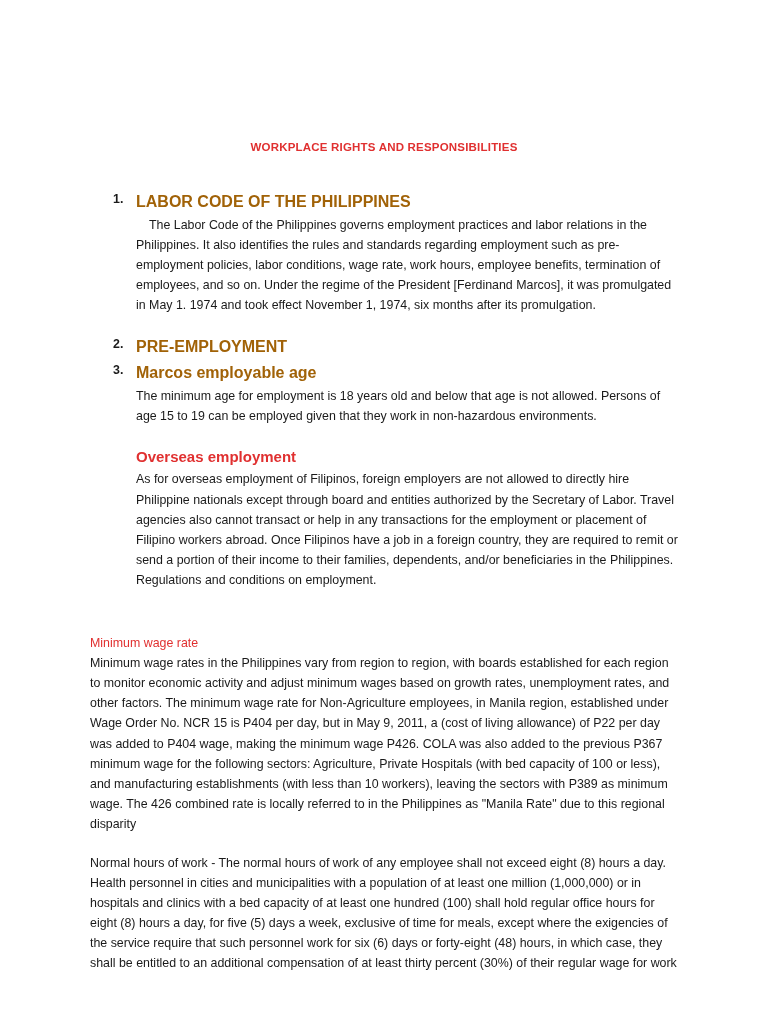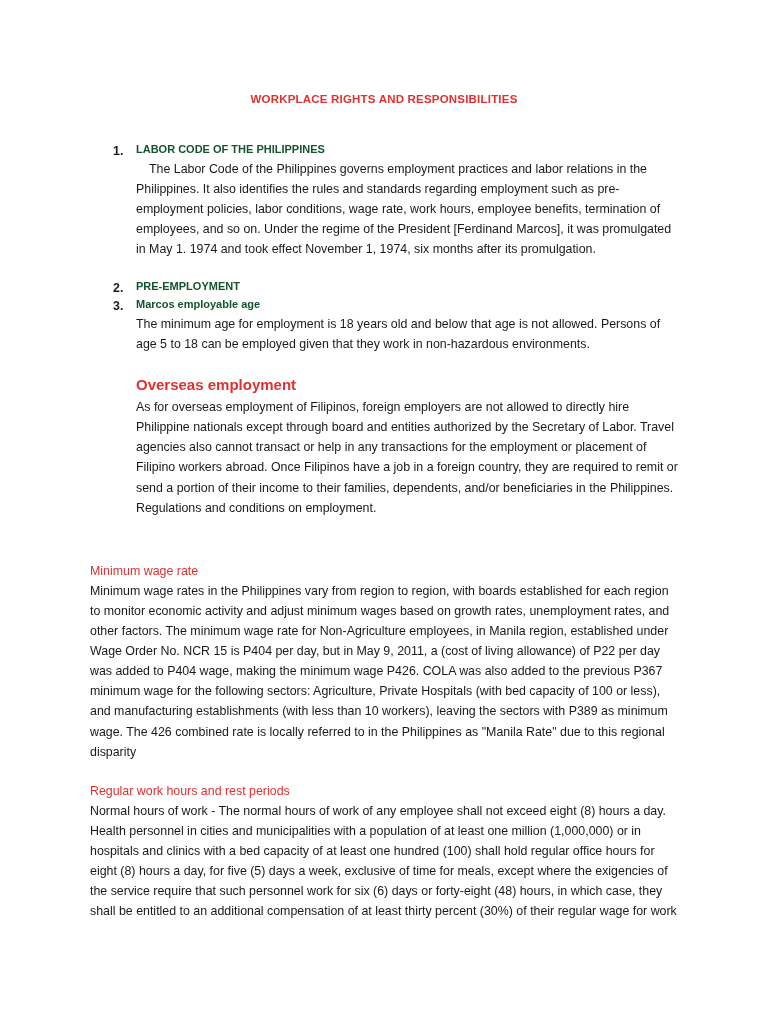--- a/index.html
+++ b/index.html
@@ -12,20 +12,21 @@
     background: #ffffff;
     font-family: "Liberation Sans", sans-serif;
     overflow: hidden;
   }
   .page {
     position: relative;
     width: 768px;
     height: 933px;
     background: #ffffff;
     box-sizing: border-box;
+    margin-top: 48px;
   }
   .doc-title {
     text-align: center;
     color: #e03030;
     font-weight: bold;
     font-size: 11.5px;
     letter-spacing: 0.2px;
     margin: 0;
     padding-top: 93px;
     line-height: 1.2;
@@ -49,22 +50,22 @@
     position: absolute;
     left: 23px;
     top: 0;
     font-weight: bold;
     font-size: 12.4px;
     color: #1a1a1a;
     line-height: 1.62;
   }
   .num-label {
     font-weight: bold;
-    font-size: 11px;
-    color: #14532d;
+    font-size: 16px;
+    color: #a16207;
     line-height: 1.62;
     display: block;
   }
   .body-text {
     font-weight: normal;
     font-size: 12.4px;
     color: #1a1a1a;
     line-height: 1.62;
     margin: 0;
     text-align: left;
@@ -123,41 +124,40 @@
 
       <li class="num-item">
         <span class="num-marker">2.</span>
         <span class="num-label">PRE-EMPLOYMENT</span>
       </li>
 
       <li class="num-item">
         <span class="num-marker">3.</span>
         <span class="num-label">Marcos employable age</span>
       </li>
-      <p class="body-text item-body">The minimum age for employment is 18 years old and below that age is not allowed. Persons of age 5 to 18 can be employed given that they work in non-hazardous environments.</p>
+      <p class="body-text item-body">The minimum age for employment is 18 years old and below that age is not allowed. Persons of age 15 to 19 can be employed given that they work in non-hazardous environments.</p>
 
     </ol>
 
     <div class="gap-md"></div>
 
     <div class="sub-block">
       <h2 class="sub-heading">Overseas employment</h2>
       <p class="body-text">As for overseas employment of Filipinos, foreign employers are not allowed to directly hire Philippine nationals except through board and entities authorized by the Secretary of Labor. Travel agencies also cannot transact or help in any transactions for the employment or placement of Filipino workers abroad. Once Filipinos have a job in a foreign country, they are required to remit or send a portion of their income to their families, dependents, and/or beneficiaries in the Philippines. Regulations and conditions on employment.</p>
     </div>
 
     <div class="gap-xl"></div>
 
     <div>
       <h2 class="section-heading">Minimum wage rate</h2>
       <p class="body-text">Minimum wage rates in the Philippines vary from region to region, with boards established for each region to monitor economic activity and adjust minimum wages based on  growth rates, unemployment rates,  and other factors.  The minimum wage rate for Non-Agriculture employees, in Manila region, established under Wage Order No. NCR 15 is P404 per day, but in May 9, 2011, a (cost of living allowance) of P22 per day was added to P404 wage, making the minimum wage P426. COLA was also added to the previous P367 minimum wage for the following sectors: Agriculture, Private Hospitals (with bed capacity of 100 or less), and manufacturing establishments (with less than 10 workers), leaving the sectors with P389 as minimum wage. The 426 combined rate is locally referred to in the Philippines as "Manila Rate" due to this regional disparity</p>
     </div>
 
     <div class="gap-md"></div>
 
     <div>
-      <h2 class="section-heading">Regular work hours and rest periods</h2>
       <div class="clipped">
         <p class="body-text">Normal hours of work - The normal hours of work of any employee shall not exceed eight (8) hours a day. Health personnel in cities and municipalities with a population of at least one million (1,000,000) or in hospitals and clinics with a bed capacity of at least one hundred (100) shall hold regular office hours for eight (8) hours a day, for five (5) days a week, exclusive of time for meals, except where the exigencies of the service require that such personnel work for six (6) days or forty-eight (48) hours, in which case, they shall be entitled to an additional compensation of at least thirty percent (30%) of their regular wage for work on the sixth day. For purposes of this Article, "health personnel" shall include resident physicians, nurses, nutritionists, dietitians, pharmacists, social workers, laboratory</p>
       </div>
     </div>
 
   </div>
 </div>
 
 </body></html>

